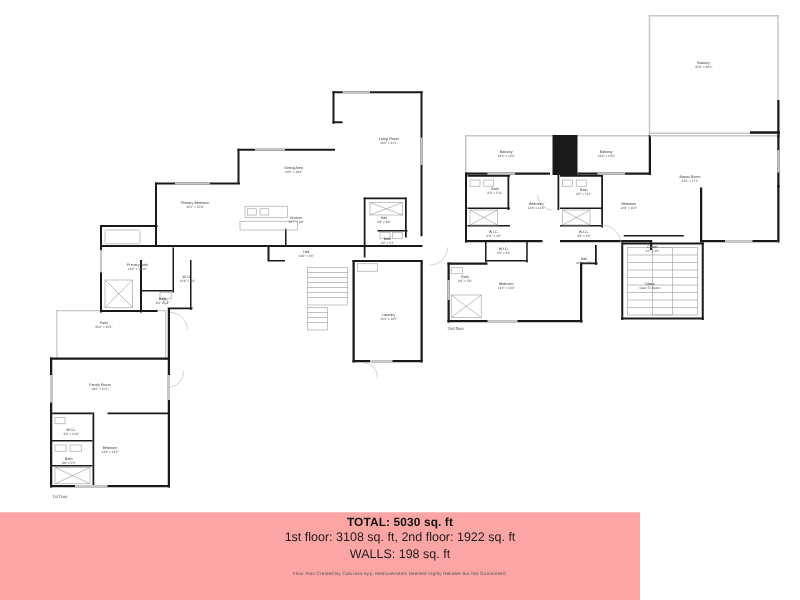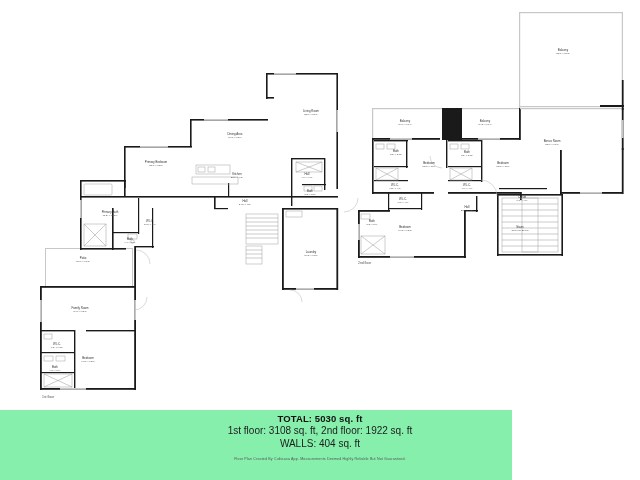--- a/index.html
+++ b/index.html
@@ -1,17 +1,17 @@
 <!DOCTYPE html>
 <html><head>
 <meta charset="utf-8">
 <style>
   html,body{margin:0;padding:0;background:#ffffff;}
   body{width:640px;height:480px;overflow:hidden;font-family:"Liberation Sans",sans-serif;color:#1a1a1a;}
-  #page{position:relative;width:512px;height:480px;background:#86efac;}
+  #page{position:relative;width:512px;height:480px;background:#fca5a5;}
 
   
   #plan{position:absolute;left:0;top:0;width:640px;height:410px;}
   #plan svg{display:block;}
 
   
   #summary{position:absolute;left:0;top:412px;width:640px;text-align:center;}
   .sum-total{font-size:9.5px;font-weight:bold;letter-spacing:.1px;line-height:13px;color:#111;}
   .sum-line{font-size:10px;line-height:12.5px;color:#1c1c1c;}
   .sum-note{margin-top:6px;font-size:3.6px;line-height:6px;color:#555;letter-spacing:.15px;}
@@ -414,17 +414,17 @@
           </g>
 
         <text class="fc" x="358" y="264">2nd floor</text>
       </g>
     </svg>
   </div>
 
   <div id="summary">
     <div class="sum-total">TOTAL: 5030 sq. ft</div>
     <div class="sum-line">1st floor: 3108 sq. ft, 2nd floor: 1922 sq. ft</div>
-    <div class="sum-line">WALLS: 404 sq. ft</div>
+    <div class="sum-line">WALLS: 198 sq. ft</div>
     <div class="sum-note">Floor Plan Created By Cubicasa App. Measurements Deemed Highly Reliable But Not Guaranteed.</div>
   </div>
 
 </div>
 
 </body></html>

